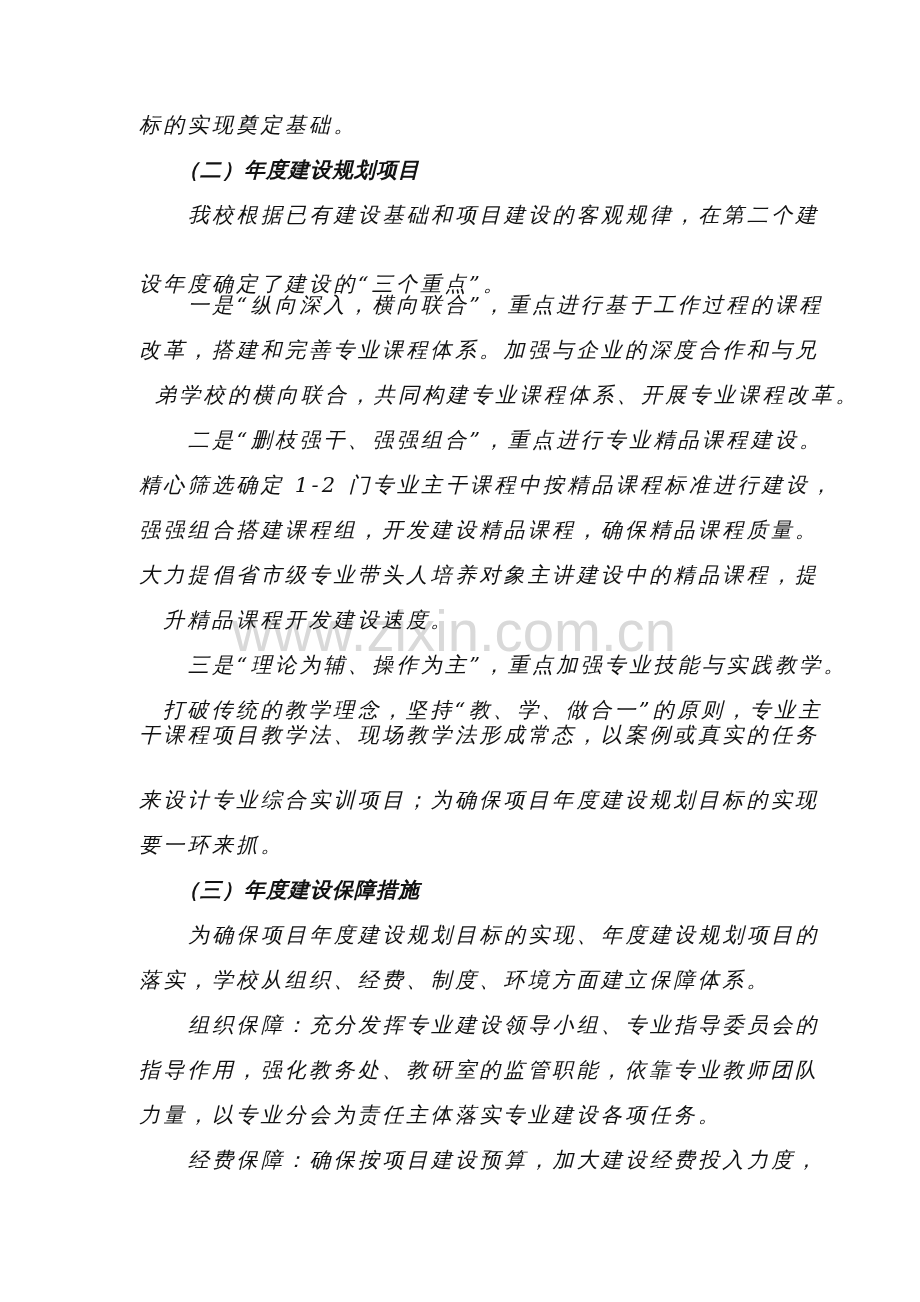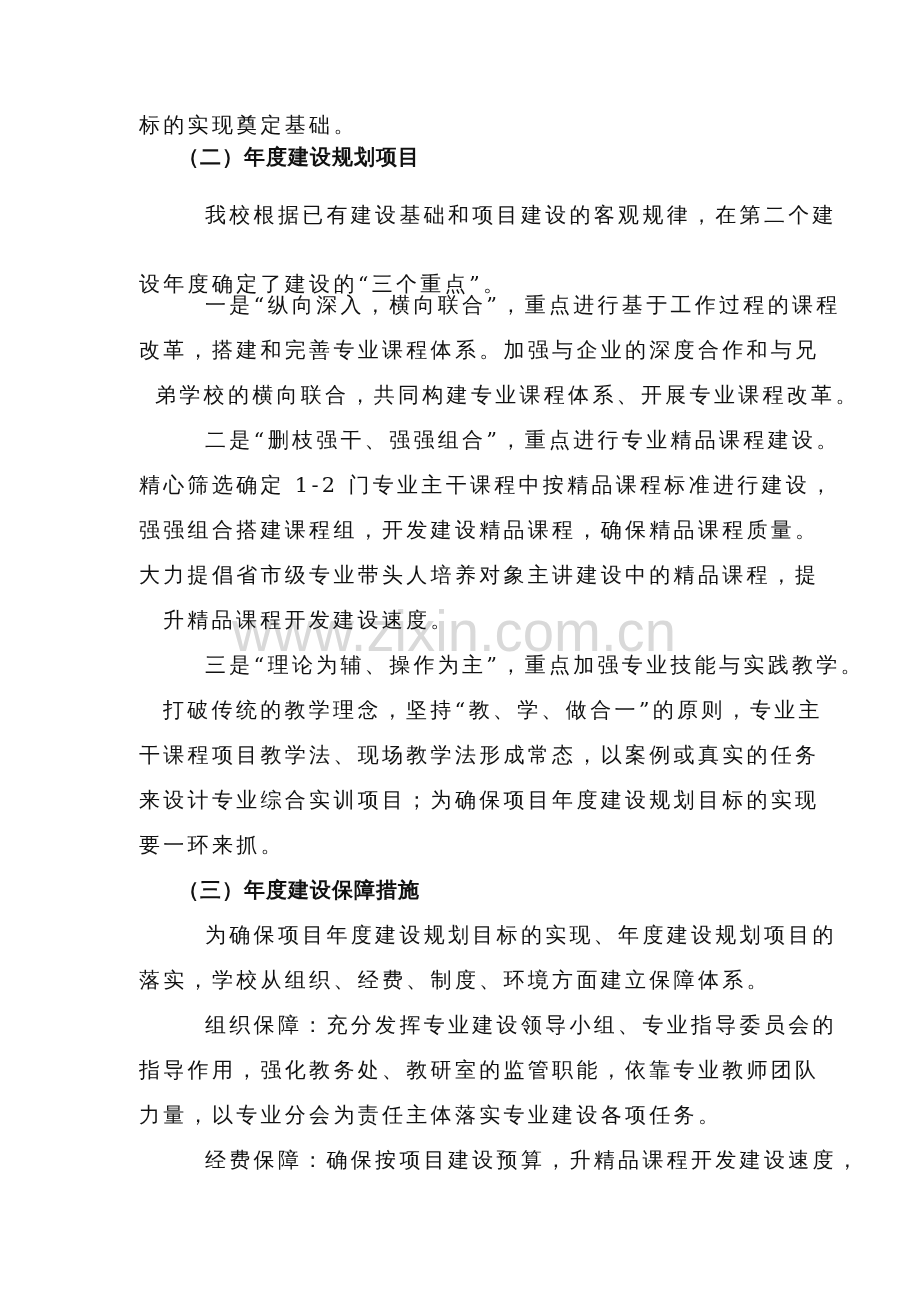--- a/index.html
+++ b/index.html
@@ -23,21 +23,21 @@
       height: 1302px;
     }
     .line {
       position: absolute;
       left: 139px;
       font-size: 21px;
       line-height: 30px;
       white-space: nowrap;
       letter-spacing: 3.3px;
     }
-    .indent { left: 205px; }
+    .indent { left: 188px; }
     .heading {
       font-family: "DejaVu Sans", "Liberation Sans", sans-serif;
       font-weight: bold;
       letter-spacing: 1px;
       left: 178px;
     }
     .watermark {
       position: absolute;
       left: 232px;
       top: 598px;
@@ -49,46 +49,47 @@
       white-space: nowrap;
       z-index: 0;
       transform: scaleX(0.97);
       transform-origin: left top;
     }
     .text-layer {
       position: absolute;
       left: 0; top: 0;
       width: 920px; height: 1302px;
       z-index: 1;
+      font-style: italic;
     }
   </style>
 </head>
 <body>
 
 <div class="page">
   <div class="watermark">www.zixin.com.cn</div>
   <div class="text-layer">
     <div class="line" style="top: 110px;">标的实现奠定基础。</div>
-    <div class="line heading" style="top: 142px;">（二）年度建设规划项目</div>
+    <div class="line heading" style="top: 155px;">（二）年度建设规划项目</div>
     <div class="line indent" style="top: 200px;">我校根据已有建设基础和项目建设的客观规律，在第二个建</div>
     <div class="line" style="top: 245px; margin-top: 24px;">设年度确定了建设的“三个重点”。</div>
     <div class="line indent" style="top: 290px;">一是“纵向深入，横向联合”，重点进行基于工作过程的课程</div>
     <div class="line" style="top: 335px;">改革，搭建和完善专业课程体系。加强与企业的深度合作和与兄</div>
     <div class="line" style="top: 380px; margin-left: 16px;">弟学校的横向联合，共同构建专业课程体系、开展专业课程改革。</div>
     <div class="line indent" style="top: 425px;">二是“删枝强干、强强组合”，重点进行专业精品课程建设。</div>
     <div class="line" style="top: 470px;">精心筛选确定 1-2 门专业主干课程中按精品课程标准进行建设，</div>
     <div class="line" style="top: 515px;">强强组合搭建课程组，开发建设精品课程，确保精品课程质量。</div>
     <div class="line" style="top: 560px;">大力提倡省市级专业带头人培养对象主讲建设中的精品课程，提</div>
     <div class="line" style="top: 605px; margin-left: 24px;">升精品课程开发建设速度。</div>
     <div class="line indent" style="top: 650px;">三是“理论为辅、操作为主”，重点加强专业技能与实践教学。</div>
     <div class="line" style="top: 695px; margin-left: 24px;">打破传统的教学理念，坚持“教、学、做合一”的原则，专业主</div>
-    <div class="line" style="top: 740px; text-align: right;">干课程项目教学法、现场教学法形成常态，以案例或真实的任务</div>
+    <div class="line" style="top: 720px; text-align: right;">干课程项目教学法、现场教学法形成常态，以案例或真实的任务</div>
     <div class="line" style="top: 785px;">来设计专业综合实训项目；为确保项目年度建设规划目标的实现</div>
     <div class="line" style="top: 830px;">要一环来抓。</div>
     <div class="line heading" style="top: 875px;">（三）年度建设保障措施</div>
     <div class="line indent" style="top: 920px;">为确保项目年度建设规划目标的实现、年度建设规划项目的</div>
     <div class="line" style="top: 965px;">落实，学校从组织、经费、制度、环境方面建立保障体系。</div>
     <div class="line indent" style="top: 1010px;">组织保障：充分发挥专业建设领导小组、专业指导委员会的</div>
     <div class="line" style="top: 1055px;">指导作用，强化教务处、教研室的监管职能，依靠专业教师团队</div>
     <div class="line" style="top: 1100px;">力量，以专业分会为责任主体落实专业建设各项任务。</div>
-    <div class="line indent" style="top: 1145px;">经费保障：确保按项目建设预算，升精品课程开发建设速度，</div>
+    <div class="line indent" style="top: 1145px;">经费保障：确保按项目建设预算，加大建设经费投入力度，</div>
   </div>
 </div>
 
 </body></html>

